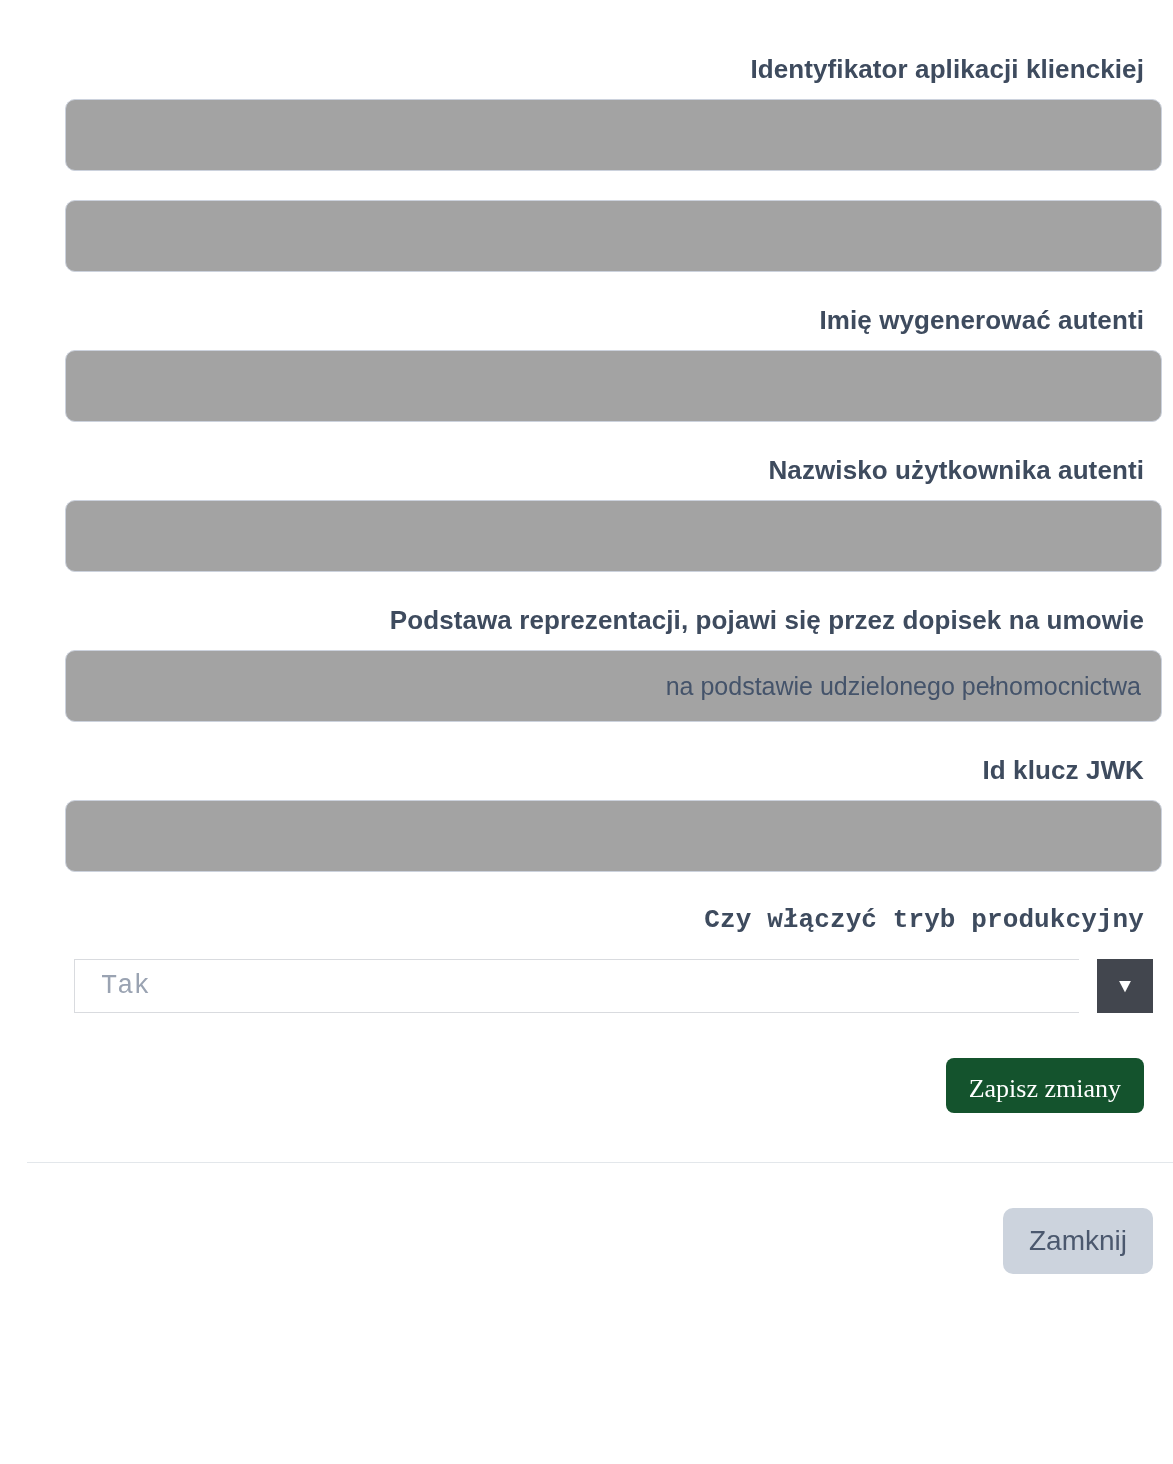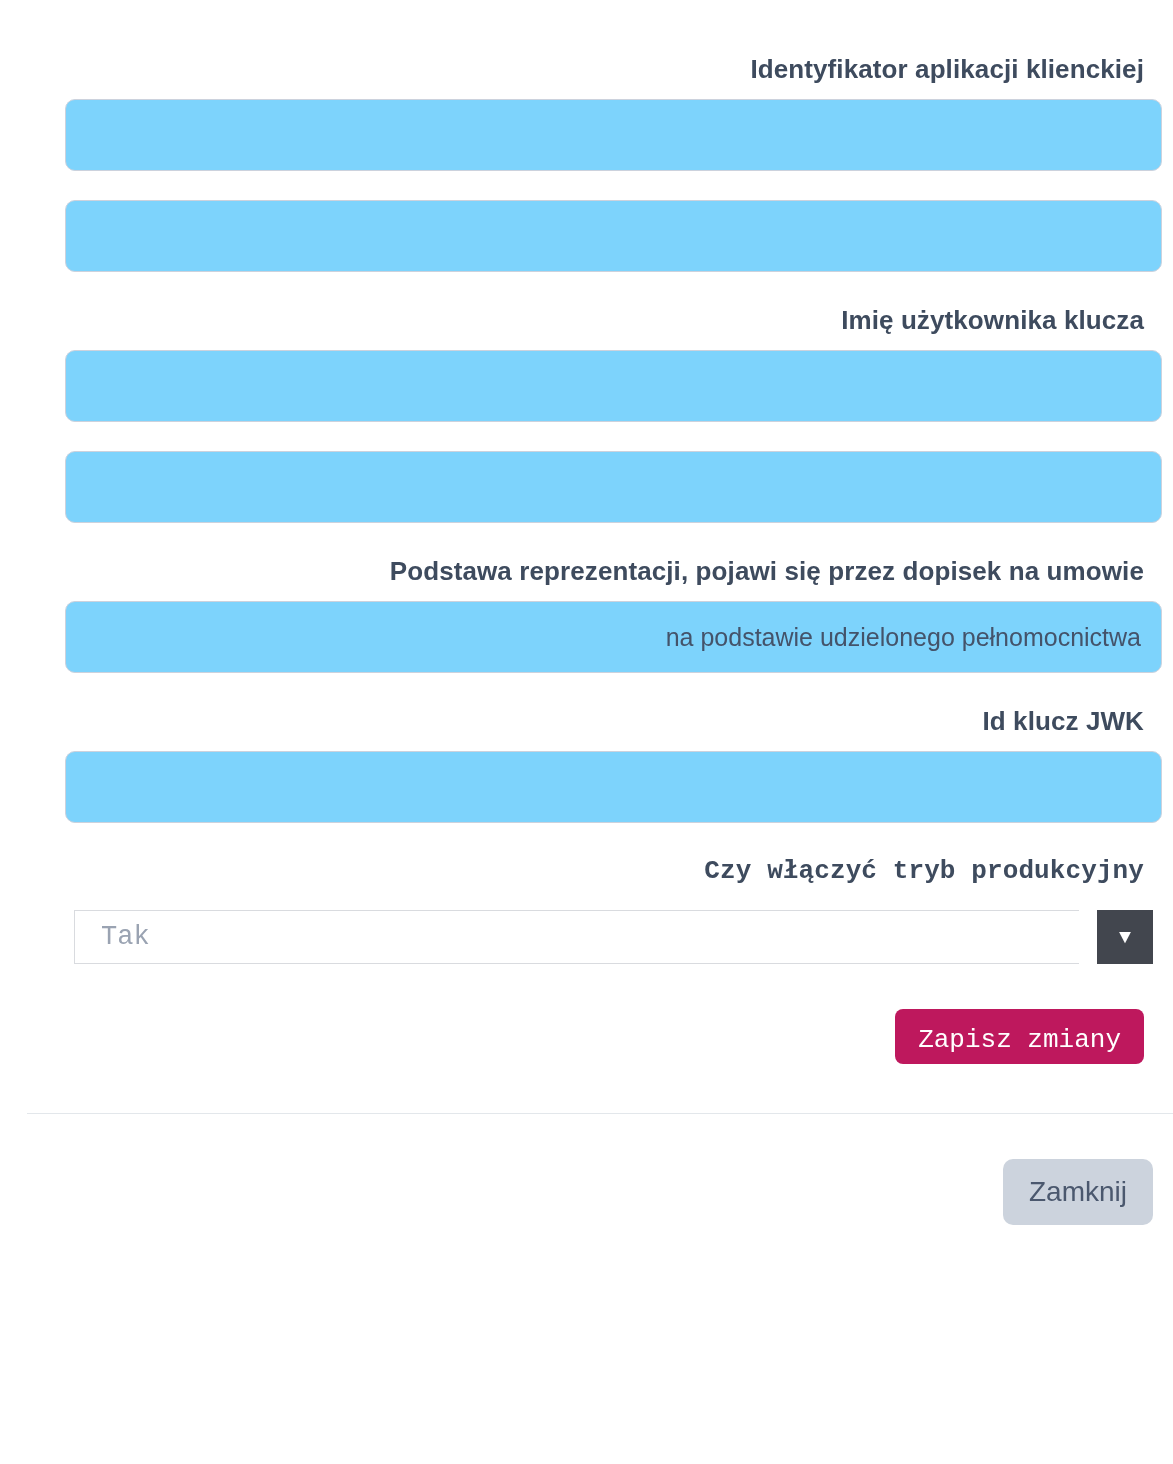--- a/index.html
+++ b/index.html
@@ -21,21 +21,21 @@
     font-weight: 600;
     line-height: 1.5;
     margin-bottom: 10px;
     margin-left: 2px;
     letter-spacing: 0.1px;
   }
   .text-input {
     display: block;
     width: 100%;
     height: 72px;
-    background: #7dd3fc;
+    background: #a3a3a3;
     border: 1px solid #ccd2dd;
     border-radius: 10px;
     font-family: "Liberation Sans", "DejaVu Sans", sans-serif;
     font-size: 25px;
     color: #44536a;
     padding: 0 20px;
     outline: none;
   }
   .select-control {
     display: flex;
@@ -64,27 +64,27 @@
     justify-content: center;
     font-size: 20px;
   }
   .save-row {
     display: flex;
     justify-content: flex-end;
     margin-top: 27px;
     padding-bottom: 31px;
   }
   .btn-save {
-    background: #be185d;
+    background: #14532d;
     color: #ffffff;
     border: none;
     border-radius: 8px;
     height: 55px;
     padding: 16px 23px;
-    font-family: Liberation Mono, monospace;
+    font-family: Liberation Serif, serif;
     font-size: 26px;
     cursor: pointer;
   }
   .modal-footer {
     border-top: 1px solid #e3e7eb;
     padding: 36px 20px 16px 20px;
     display: flex;
     justify-content: flex-end;
   }
   .btn-close {
@@ -109,25 +109,26 @@
     <label class="field-label">Identyfikator aplikacji klienckiej</label>
     <input class="text-input" type="text" value="" style="">
   </div>
 
   <div class="form-group">
     <input class="text-input" type="text" value="" style="">
   </div>
 
 
   <div class="form-group">
-    <label class="field-label">Imię użytkownika klucza</label>
+    <label class="field-label">Imię wygenerować autenti</label>
     <input class="text-input" type="text" value="" style="">
   </div>
 
   <div class="form-group">
+    <label class="field-label">Nazwisko użytkownika autenti</label>
     <input class="text-input" type="text" value="" style="">
   </div>
 
   <div class="form-group">
     <label class="field-label">Podstawa reprezentacji, pojawi się przez dopisek na umowie</label>
     <input class="text-input" type="text" value="na podstawie udzielonego pełnomocnictwa" style="">
   </div>
 
   <div class="form-group">
     <label class="field-label">Id klucz JWK</label>

